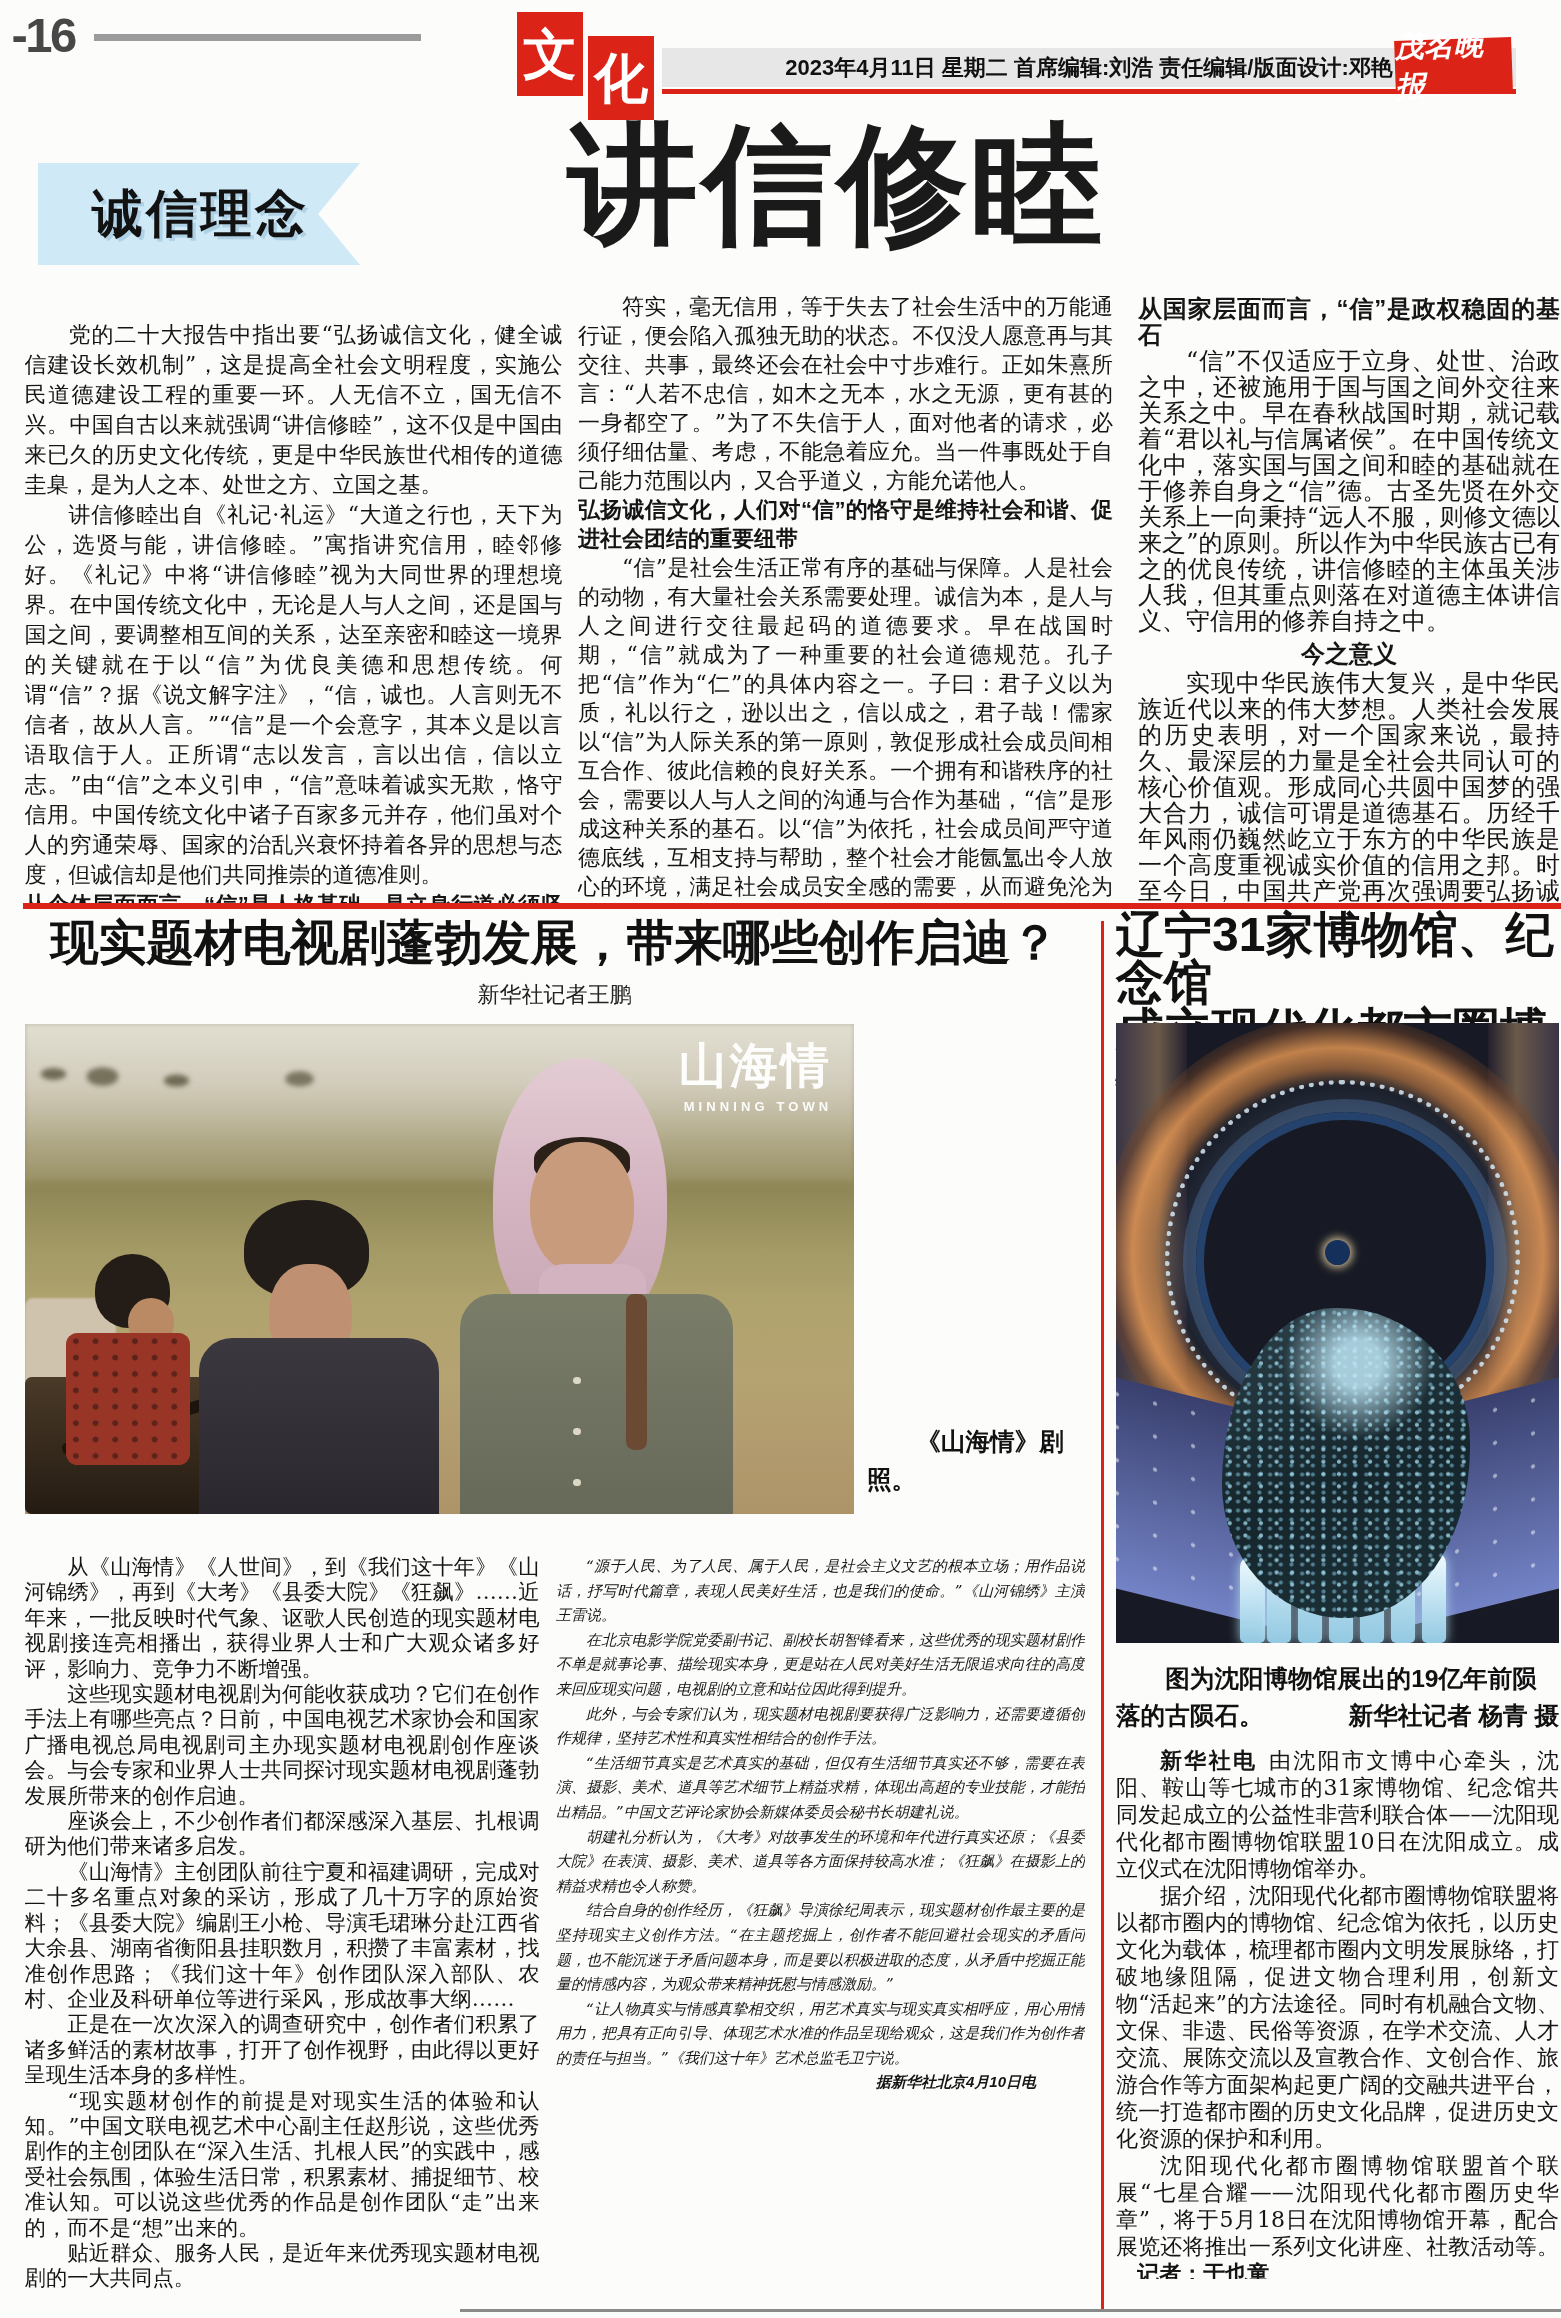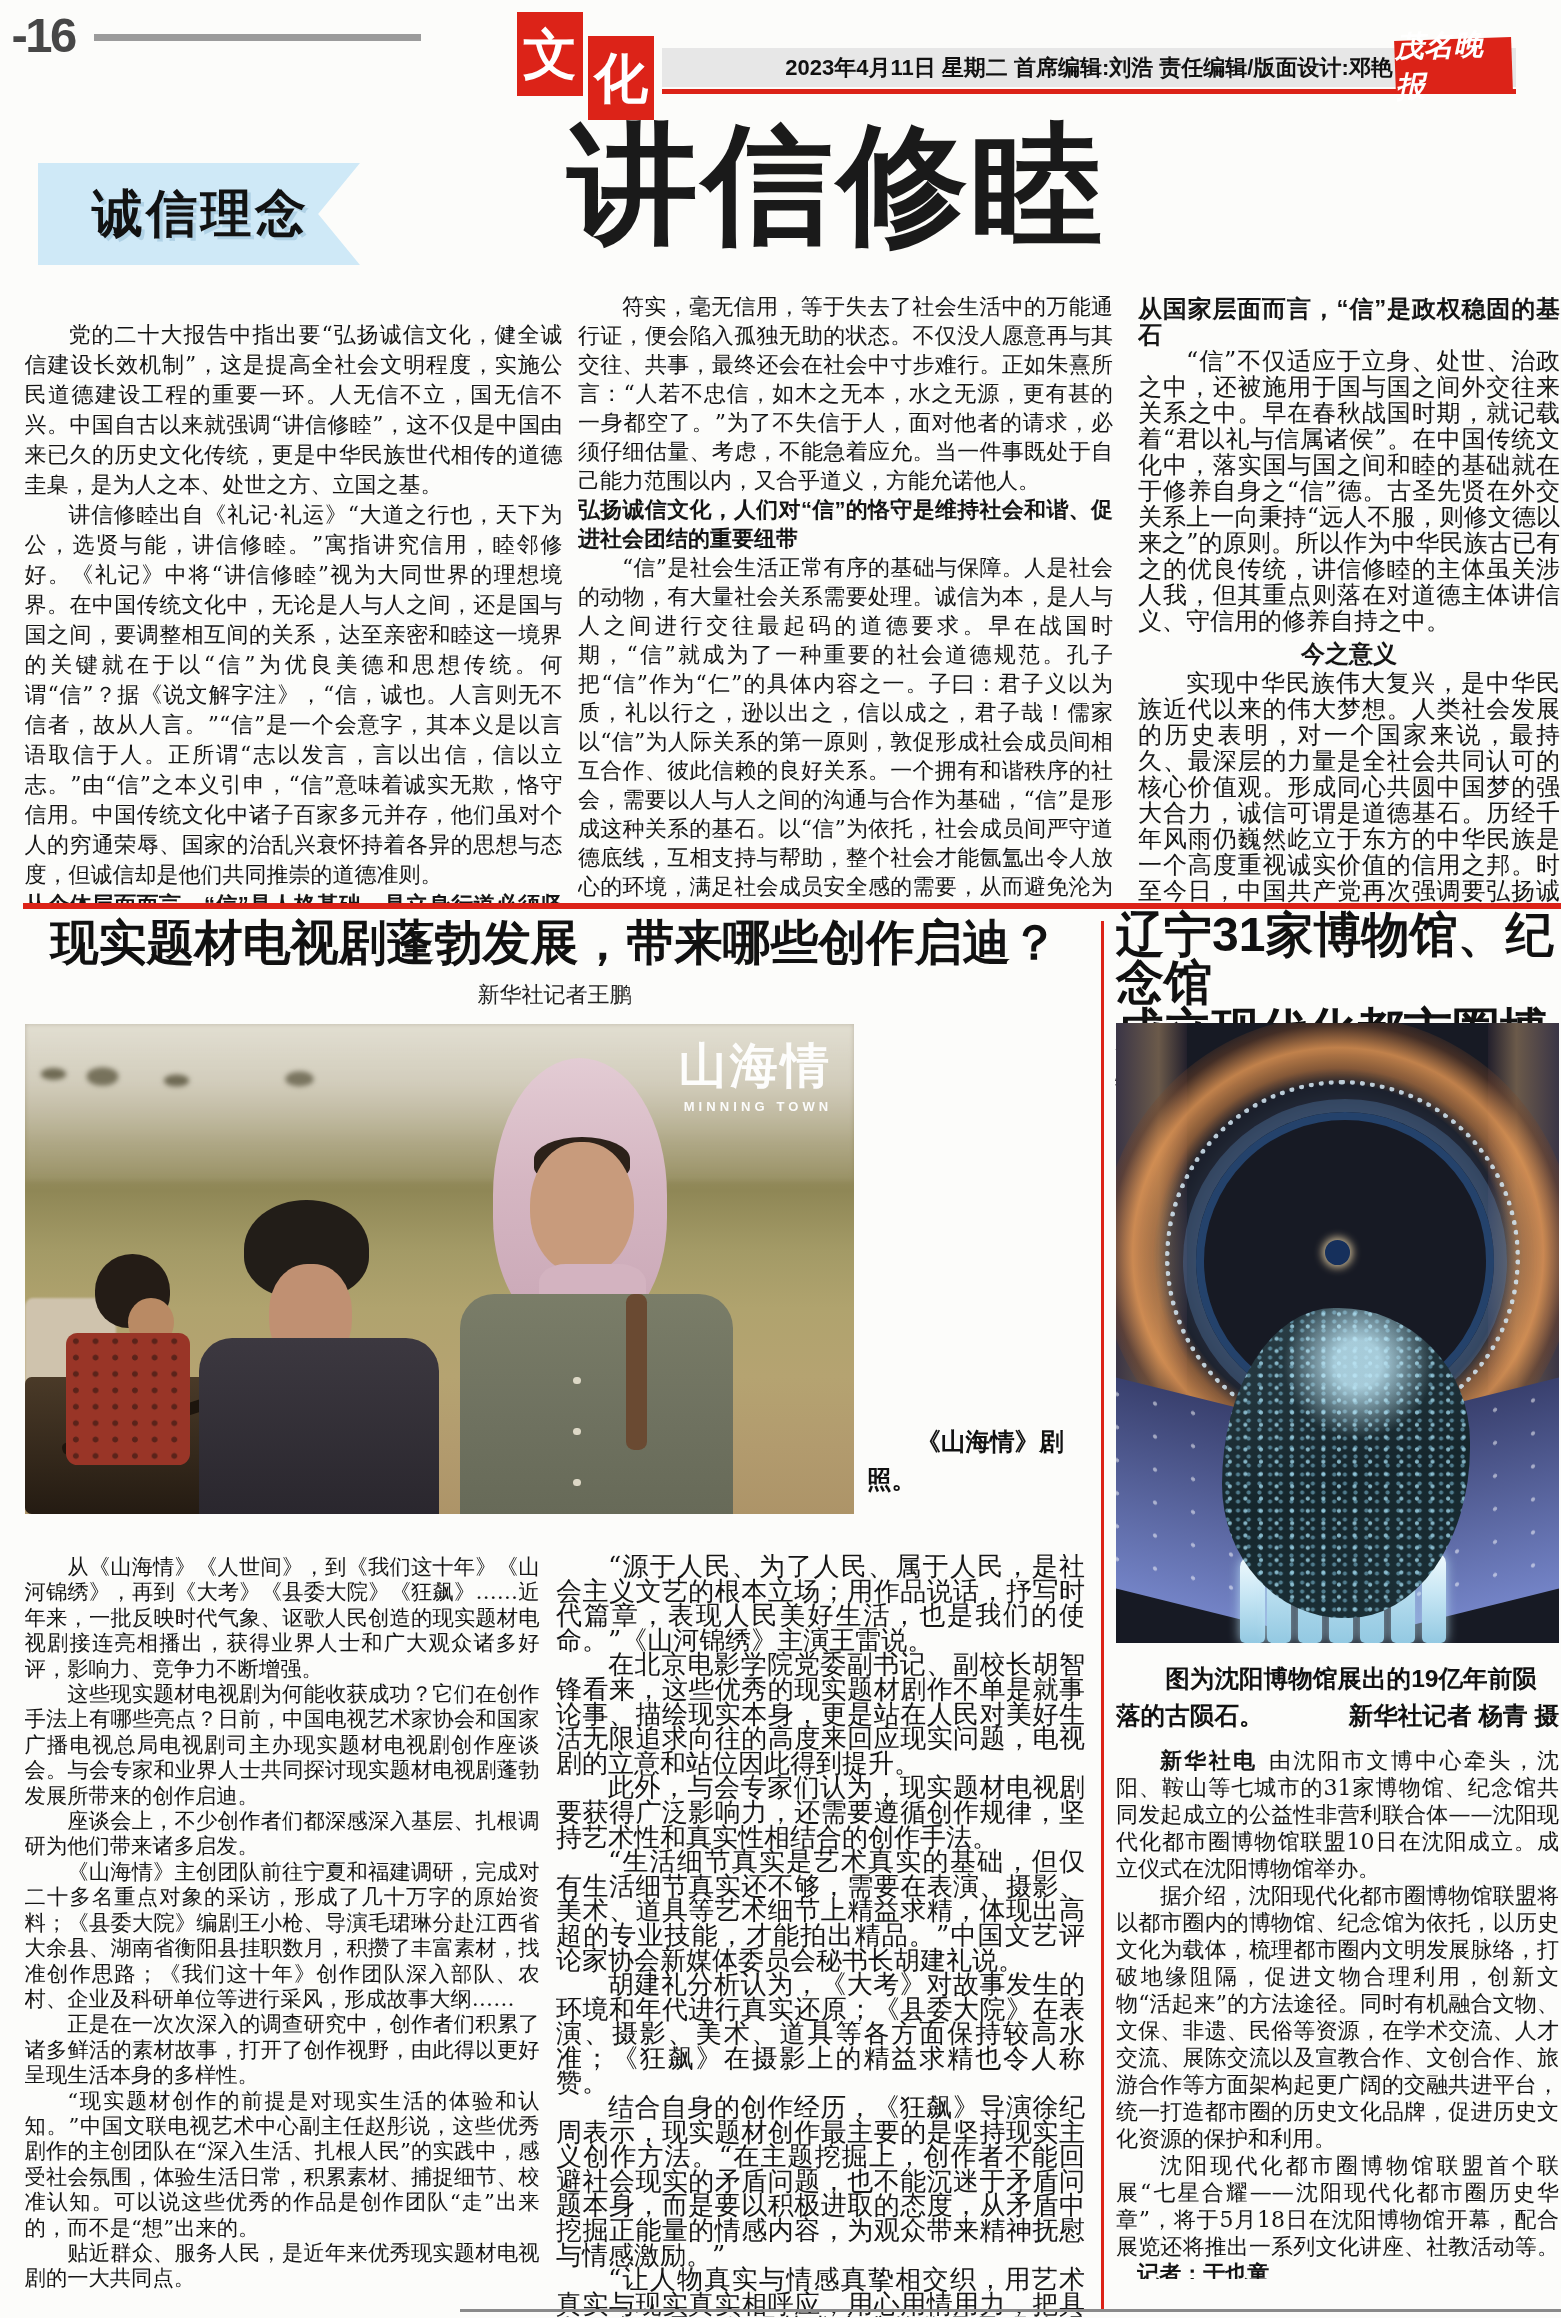--- a/index.html
+++ b/index.html
@@ -55,21 +55,21 @@
 
   
   .tv-headline { position:absolute; left:24.6px; top:911px; width:1060px; margin:0; text-align:center;
                  font-family:"Liberation Sans",sans-serif; font-weight:900; font-size:48px; color:#111; }
   .tv-byline { position:absolute; left:24.6px; top:980px; width:1060px; text-align:center;
                font-family:"Liberation Sans",sans-serif; font-size:22px; color:#222; }
   .tv-caption { position:absolute; left:867px; top:1423px; width:197px;
                 font-family:"Liberation Sans",sans-serif; font-weight:bold; font-size:24.6px;
                 line-height:38px; text-indent:2em; color:#111; }
   .tv-col1 { left:24.6px;  top:1554px; width:515px; height:762px; font-size:21.3px; line-height:25.4px; }
-  .tv-col2 { left:556px; top:1554px; width:529px; height:763px; font-size:26px; line-height:24.6px; }
+  .tv-col2 { left:556px; top:1554px; width:529px; height:763px; font-size:15px; line-height:24.6px;font-style:italic; }
 
   
   .photo-tv { position:absolute; left:24.6px; top:1024px; width:829px; height:490px; overflow:hidden;
               background:linear-gradient(180deg,#bdb7a8 0%,#b5ad97 12%,#9a9168 24%,#8f8756 34%,
                           #a39a66 46%,#b0a36e 58%,#b5a371 72%,#b29b6e 86%,#ad9468 100%);text-decoration:underline; }
   .photo-tv * { position:absolute; }
   .tv-haze { left:0; top:0; width:100%; height:32%;
              background:linear-gradient(180deg,rgba(232,229,216,.85),rgba(210,205,180,.12)); filter:blur(2.5px); }
   .tv-far-trees { left:2%; top:9%; width:24.6px; height:11.5px; background:#6f6a54; border-radius:50%;
                   box-shadow:49px 2.5px 0 3.3px #77725c, 246px 4.9px 0 1.6px #7a7560, 123px 6.6px 0 0 #6f6a54; filter:blur(2.5px); }

